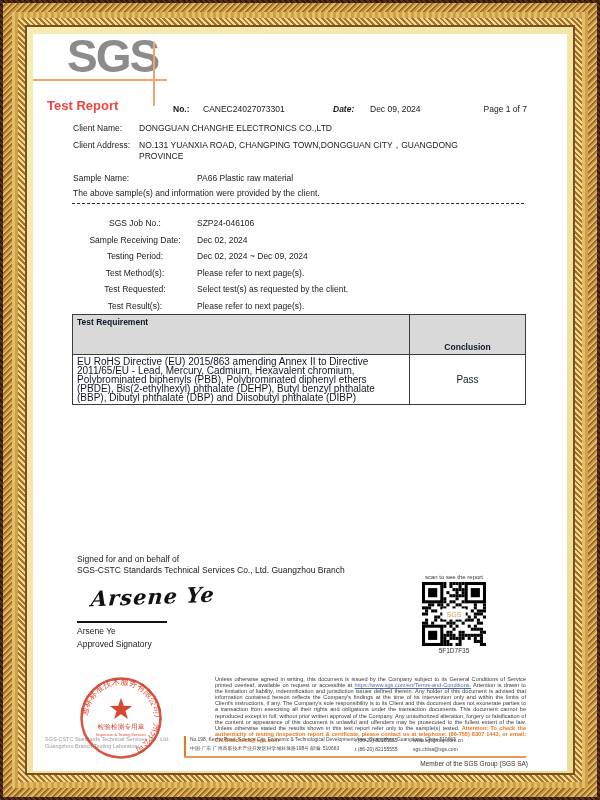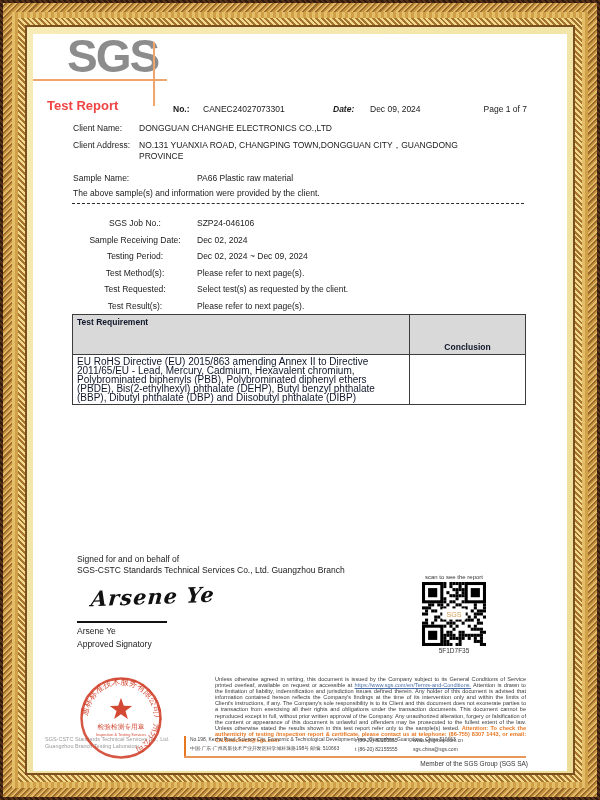--- a/index.html
+++ b/index.html
@@ -117,20 +117,21 @@
     <div class="info-row"><span class="il">Test Result(s):</span><span>Please refer to next page(s).</span></div>
   </div>
 
   <div class="abs req-table">
     <div class="tr-head">
       <div class="th th1">Test Requirement</div>
       <div class="th th2">Conclusion</div>
     </div>
     <div class="tr-row">
       <div class="td td1">EU RoHS Directive (EU) 2015/863 amending Annex II to Directive 2011/65/EU - Lead, Mercury, Cadmium, Hexavalent chromium, Polybrominated biphenyls (PBB), Polybrominated diphenyl ethers (PBDE), Bis(2-ethylhexyl) phthalate (DEHP), Butyl benzyl phthalate (BBP), Dibutyl phthalate (DBP) and Diisobutyl phthalate (DIBP)</div>
+      <div class="td td2">Pass</div>
     </div>
   </div>
 
   <span class="abs t signed1">Signed for and on behalf of</span>
   <span class="abs t signed2">SGS-CSTC Standards Technical Services Co., Ltd. Guangzhou Branch</span>
   <span class="abs sig-script">Arsene Ye</span>
   <div class="abs sig-line"></div>
   <span class="abs t sig-name">Arsene Ye</span>
   <span class="abs t sig-role">Approved Signatory</span>
 

